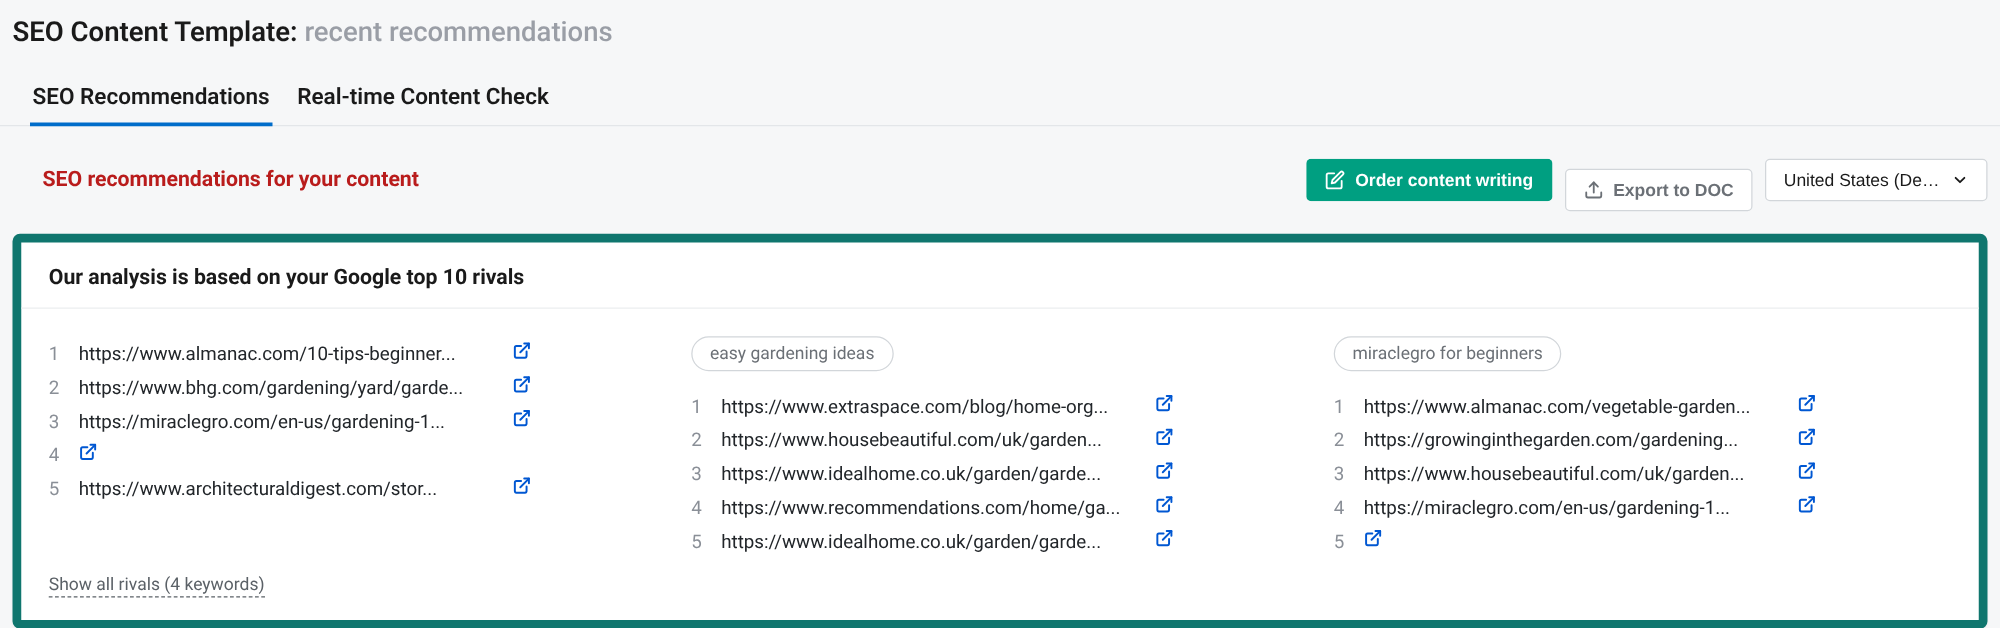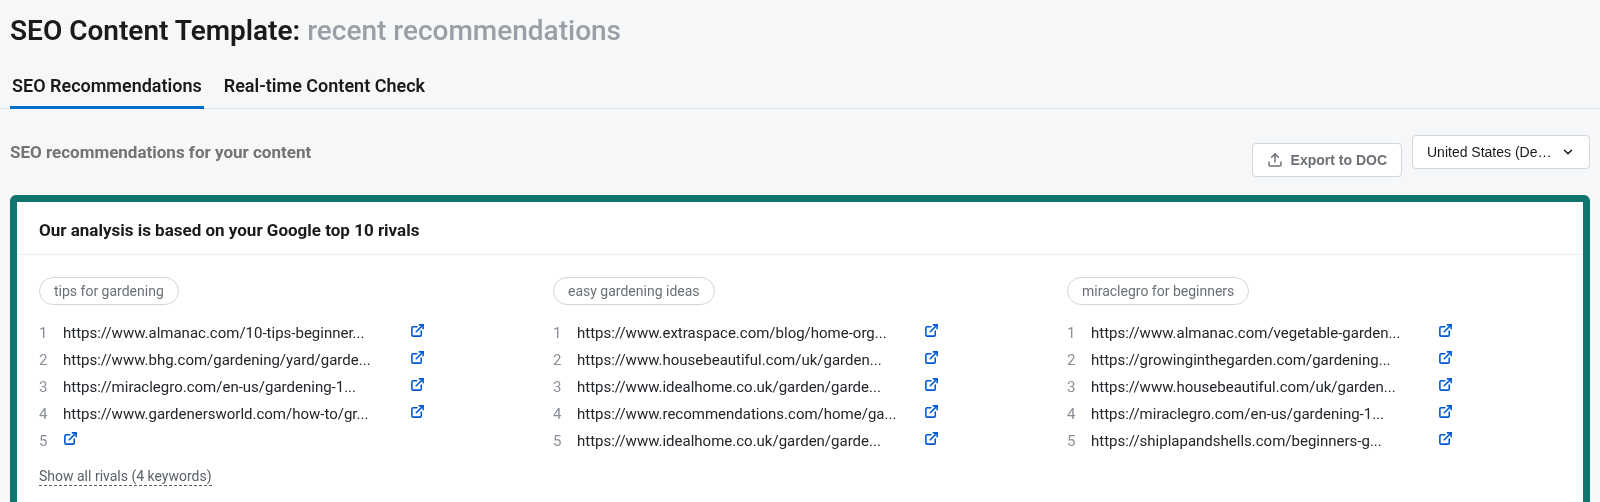--- a/index.html
+++ b/index.html
@@ -11,32 +11,32 @@
       font-family: -apple-system, BlinkMacSystemFont, "Segoe UI", Roboto, Helvetica, Arial, sans-serif;
       background: #f6f7f8;
       color: #1a1a1a;
       font-size: 14px;
     }
     .page {
       width: 1600px;
     }
     .breadcrumb {
       padding: 14px 10px 20px 10px;
-      font-size: 28px;
+      font-size: 22px;
       font-weight: 600;
       color: #1a1a1a;
     }
     .breadcrumb .sub {
       color: #9a9ea6;
       font-weight: 500;
     }
     .tabs {
       display: flex;
       align-items: flex-end;
-      padding: 0 10px;
+      padding: 0 24px;
       border-bottom: 1px solid #e3e6e9;
       gap: 18px;
     }
     .tab {
       padding: 8px 2px 12px 2px;
       font-size: 18px;
       font-weight: 600;
       color: #1a1a1a;
       cursor: pointer;
       position: relative;
@@ -52,21 +52,22 @@
     }
     .subheader {
       display: flex;
       align-items: center;
       justify-content: space-between;
       padding: 18px 10px 18px 10px;
     }
     .subheader h2 {
       font-size: 17px;
       font-weight: 700;
-      color: #737373;
+      color: #b91c1c;
+      margin-left: 24px;
     }
     .controls {
       display: flex;
       align-items: center;
       gap: 10px;
     }
     .btn {
       display: inline-flex;
       align-items: center;
       gap: 8px;
@@ -194,20 +195,29 @@
       <span>SEO Recommendations</span>
     </div>
     <div class="tab">
       <span>Real-time Content Check</span>
     </div>
   </div>
 
   <div class="subheader">
     <h2>SEO recommendations for your content</h2>
     <div class="controls">
+      <button class="btn btn-primary">
+        <span class="icon">
+          <svg width="16" height="16" viewBox="0 0 24 24" fill="none" stroke="white" stroke-width="2.2" stroke-linecap="round" stroke-linejoin="round">
+              <path d="M11 4H4a2 2 0 0 0-2 2v14a2 2 0 0 0 2 2h14a2 2 0 0 0 2-2v-7"></path>
+              <path d="M18.5 2.5a2.12 2.12 0 0 1 3 3L12 15l-4 1 1-4 9.5-9.5z"></path>
+            </svg>
+        </span>
+        <span>Order content writing</span>
+      </button>
       <button class="btn btn-secondary">
         <span class="icon">
           <svg width="16" height="16" viewBox="0 0 24 24" fill="none" stroke="#6b7076" stroke-width="2.2" stroke-linecap="round" stroke-linejoin="round">
               <path d="M21 15v4a2 2 0 0 1-2 2H5a2 2 0 0 1-2-2v-4"></path>
               <polyline points="17 8 12 3 7 8"></polyline>
               <line x1="12" y1="3" x2="12" y2="15"></line>
             </svg>
         </span>
         <span>Export to DOC</span>
       </button>
@@ -220,23 +230,20 @@
         </span>
       </button>
     </div>
   </div>
 
   <div class="card">
     <div class="card-header">Our analysis is based on your Google top 10 rivals</div>
     <div class="columns">
 
       <div class="col">
-        <div class="pill">
-          <span>tips for gardening</span>
-        </div>
         <ul class="rival-list">
           <li class="rival-item">
               <span class="num">1</span>
               <span class="url">https://www.almanac.com/10-tips-beginner...</span>
               <span class="ext-link-icon"><svg width="15" height="15" viewBox="0 0 24 24" fill="none" stroke="currentColor" stroke-width="2.5" stroke-linecap="round" stroke-linejoin="round">
                   <path d="M18 13v6a2 2 0 0 1-2 2H5a2 2 0 0 1-2-2V8a2 2 0 0 1 2-2h6"></path>
                   <polyline points="15 3 21 3 21 9"></polyline>
                   <line x1="10" y1="14" x2="21" y2="3"></line>
                 </svg></span>
             </li>
@@ -253,29 +260,29 @@
               <span class="num">3</span>
               <span class="url">https://miraclegro.com/en-us/gardening-1...</span>
               <span class="ext-link-icon"><svg width="15" height="15" viewBox="0 0 24 24" fill="none" stroke="currentColor" stroke-width="2.5" stroke-linecap="round" stroke-linejoin="round">
                   <path d="M18 13v6a2 2 0 0 1-2 2H5a2 2 0 0 1-2-2V8a2 2 0 0 1 2-2h6"></path>
                   <polyline points="15 3 21 3 21 9"></polyline>
                   <line x1="10" y1="14" x2="21" y2="3"></line>
                 </svg></span>
             </li>
           <li class="rival-item">
               <span class="num">4</span>
-              <span class="url">https://www.gardenersworld.com/how-to/gr...</span>
               <span class="ext-link-icon"><svg width="15" height="15" viewBox="0 0 24 24" fill="none" stroke="currentColor" stroke-width="2.5" stroke-linecap="round" stroke-linejoin="round">
                   <path d="M18 13v6a2 2 0 0 1-2 2H5a2 2 0 0 1-2-2V8a2 2 0 0 1 2-2h6"></path>
                   <polyline points="15 3 21 3 21 9"></polyline>
                   <line x1="10" y1="14" x2="21" y2="3"></line>
                 </svg></span>
             </li>
           <li class="rival-item">
               <span class="num">5</span>
+              <span class="url">https://www.architecturaldigest.com/stor...</span>
               <span class="ext-link-icon"><svg width="15" height="15" viewBox="0 0 24 24" fill="none" stroke="currentColor" stroke-width="2.5" stroke-linecap="round" stroke-linejoin="round">
                   <path d="M18 13v6a2 2 0 0 1-2 2H5a2 2 0 0 1-2-2V8a2 2 0 0 1 2-2h6"></path>
                   <polyline points="15 3 21 3 21 9"></polyline>
                   <line x1="10" y1="14" x2="21" y2="3"></line>
                 </svg></span>
             </li>
         </ul>
       </div>
 
       <div class="col">
@@ -367,21 +374,20 @@
               <span class="num">4</span>
               <span class="url">https://miraclegro.com/en-us/gardening-1...</span>
               <span class="ext-link-icon"><svg width="15" height="15" viewBox="0 0 24 24" fill="none" stroke="currentColor" stroke-width="2.5" stroke-linecap="round" stroke-linejoin="round">
                   <path d="M18 13v6a2 2 0 0 1-2 2H5a2 2 0 0 1-2-2V8a2 2 0 0 1 2-2h6"></path>
                   <polyline points="15 3 21 3 21 9"></polyline>
                   <line x1="10" y1="14" x2="21" y2="3"></line>
                 </svg></span>
             </li>
           <li class="rival-item">
               <span class="num">5</span>
-              <span class="url">https://shiplapandshells.com/beginners-g...</span>
               <span class="ext-link-icon"><svg width="15" height="15" viewBox="0 0 24 24" fill="none" stroke="currentColor" stroke-width="2.5" stroke-linecap="round" stroke-linejoin="round">
                   <path d="M18 13v6a2 2 0 0 1-2 2H5a2 2 0 0 1-2-2V8a2 2 0 0 1 2-2h6"></path>
                   <polyline points="15 3 21 3 21 9"></polyline>
                   <line x1="10" y1="14" x2="21" y2="3"></line>
                 </svg></span>
             </li>
         </ul>
       </div>
 
     </div>

